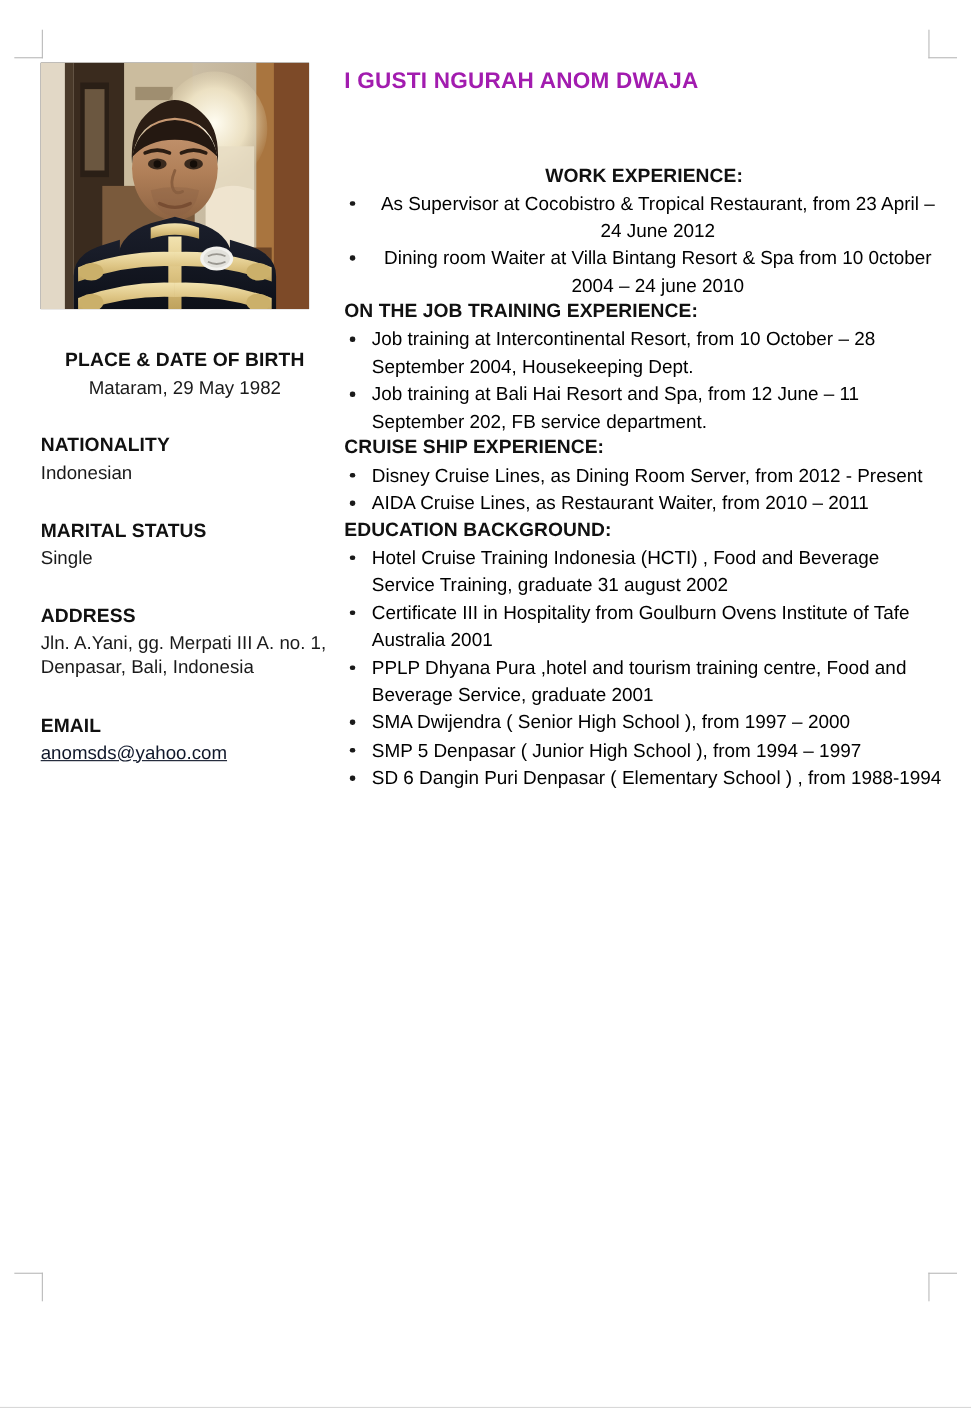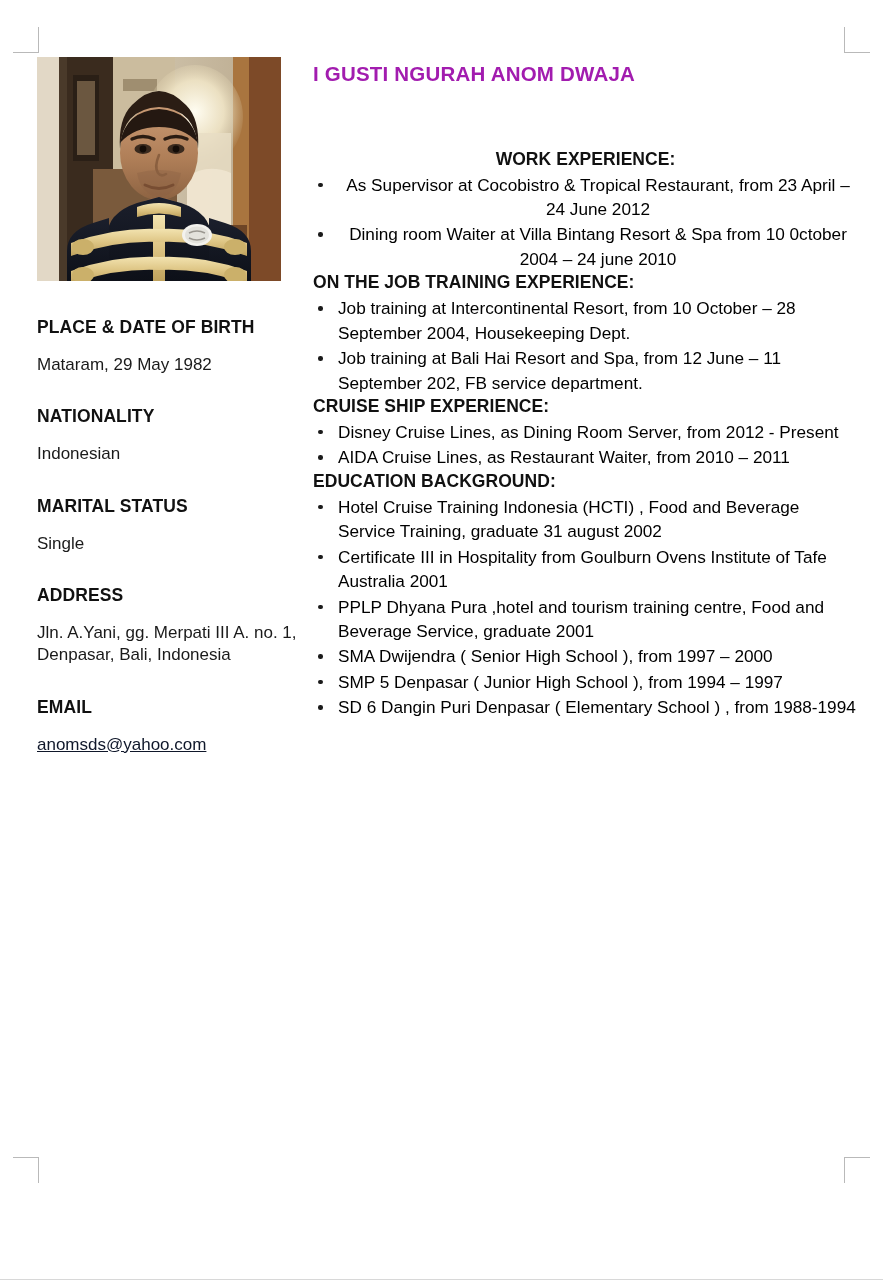--- a/index.html
+++ b/index.html
@@ -88,34 +88,34 @@
     width: 244px;
     height: 224px;
     position: relative;
     overflow: hidden;
     background: #2a2119;
   }
   .photo svg { display: block; width: 244px; height: 224px; }
 
   
   .info-block { margin-top: 30px; }
-  .info-block.first { margin-top: 36px; }
+  .info-block.first { margin-top: 36px; text-align: center; }
 
   .info-label {
     font-size: 17.5px;
     font-weight: bold;
     color: #111111;
     letter-spacing: 0.1px;
     line-height: 1.25;
   }
   .info-value {
     font-size: 17px;
     color: #1a1a1a;
     line-height: 1.32;
-    margin-top: 15px;
+    margin-top: 3px;
   }
   .info-value.link {
     color: #0f172a;
     text-decoration: underline;
   }
 
   
   .cv-name {
     font-size: 20.5px;
     font-weight: bold;

